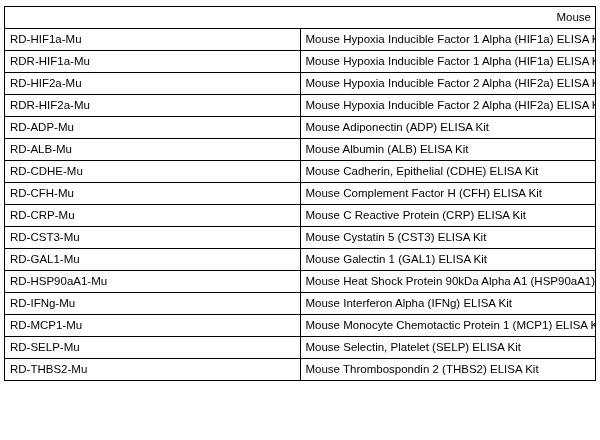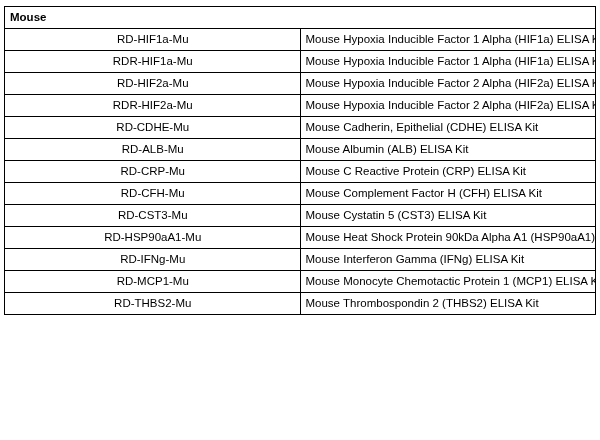--- a/index.html
+++ b/index.html
@@ -32,27 +32,27 @@
     font-size: 11.5px;
     line-height: 1.1;
     padding: 2px 4px 2px 5px;
     white-space: nowrap;
     overflow: hidden;
     text-overflow: clip;
     height: 17px;
     vertical-align: middle;
   }
   td.group-header {
-    font-weight: bold;
+    font-weight: normal;
     font-size: 12px;
     padding-left: 5px;
+    text-align: right;
   }
   td.code {
     width: 133px;
-    text-align: center;
   }
   td.desc {
     width: 459px;
   }
 </style>
 </head>
 <body>
 
 <div class="sheet">
   <table class="catalog">
@@ -70,50 +70,62 @@
         </tr>
         <tr>
           <td class="code">RD-HIF2a-Mu</td>
           <td class="desc">Mouse Hypoxia Inducible Factor 2 Alpha (HIF2a) ELISA Kit</td>
         </tr>
         <tr>
           <td class="code">RDR-HIF2a-Mu</td>
           <td class="desc">Mouse Hypoxia Inducible Factor 2 Alpha (HIF2a) ELISA Kit</td>
         </tr>
         <tr>
-          <td class="code">RD-CDHE-Mu</td>
-          <td class="desc">Mouse Cadherin, Epithelial (CDHE) ELISA Kit</td>
+          <td class="code">RD-ADP-Mu</td>
+          <td class="desc">Mouse Adiponectin (ADP) ELISA Kit</td>
         </tr>
         <tr>
           <td class="code">RD-ALB-Mu</td>
           <td class="desc">Mouse Albumin (ALB) ELISA Kit</td>
         </tr>
         <tr>
-          <td class="code">RD-CRP-Mu</td>
-          <td class="desc">Mouse C Reactive Protein (CRP) ELISA Kit</td>
+          <td class="code">RD-CDHE-Mu</td>
+          <td class="desc">Mouse Cadherin, Epithelial (CDHE) ELISA Kit</td>
         </tr>
         <tr>
           <td class="code">RD-CFH-Mu</td>
           <td class="desc">Mouse Complement Factor H (CFH) ELISA Kit</td>
         </tr>
         <tr>
+          <td class="code">RD-CRP-Mu</td>
+          <td class="desc">Mouse C Reactive Protein (CRP) ELISA Kit</td>
+        </tr>
+        <tr>
           <td class="code">RD-CST3-Mu</td>
           <td class="desc">Mouse Cystatin 5 (CST3) ELISA Kit</td>
+        </tr>
+        <tr>
+          <td class="code">RD-GAL1-Mu</td>
+          <td class="desc">Mouse Galectin 1 (GAL1) ELISA Kit</td>
         </tr>
         <tr>
           <td class="code">RD-HSP90aA1-Mu</td>
           <td class="desc">Mouse Heat Shock Protein 90kDa Alpha A1 (HSP90aA1) ELISA Kit</td>
         </tr>
         <tr>
           <td class="code">RD-IFNg-Mu</td>
-          <td class="desc">Mouse Interferon Gamma (IFNg) ELISA Kit</td>
+          <td class="desc">Mouse Interferon Alpha (IFNg) ELISA Kit</td>
         </tr>
         <tr>
           <td class="code">RD-MCP1-Mu</td>
           <td class="desc">Mouse Monocyte Chemotactic Protein 1 (MCP1) ELISA Kit</td>
+        </tr>
+        <tr>
+          <td class="code">RD-SELP-Mu</td>
+          <td class="desc">Mouse Selectin, Platelet (SELP) ELISA Kit</td>
         </tr>
         <tr>
           <td class="code">RD-THBS2-Mu</td>
           <td class="desc">Mouse Thrombospondin 2 (THBS2) ELISA Kit</td>
         </tr>
       </tbody>
   </table>
 </div>
 
 </body></html>

